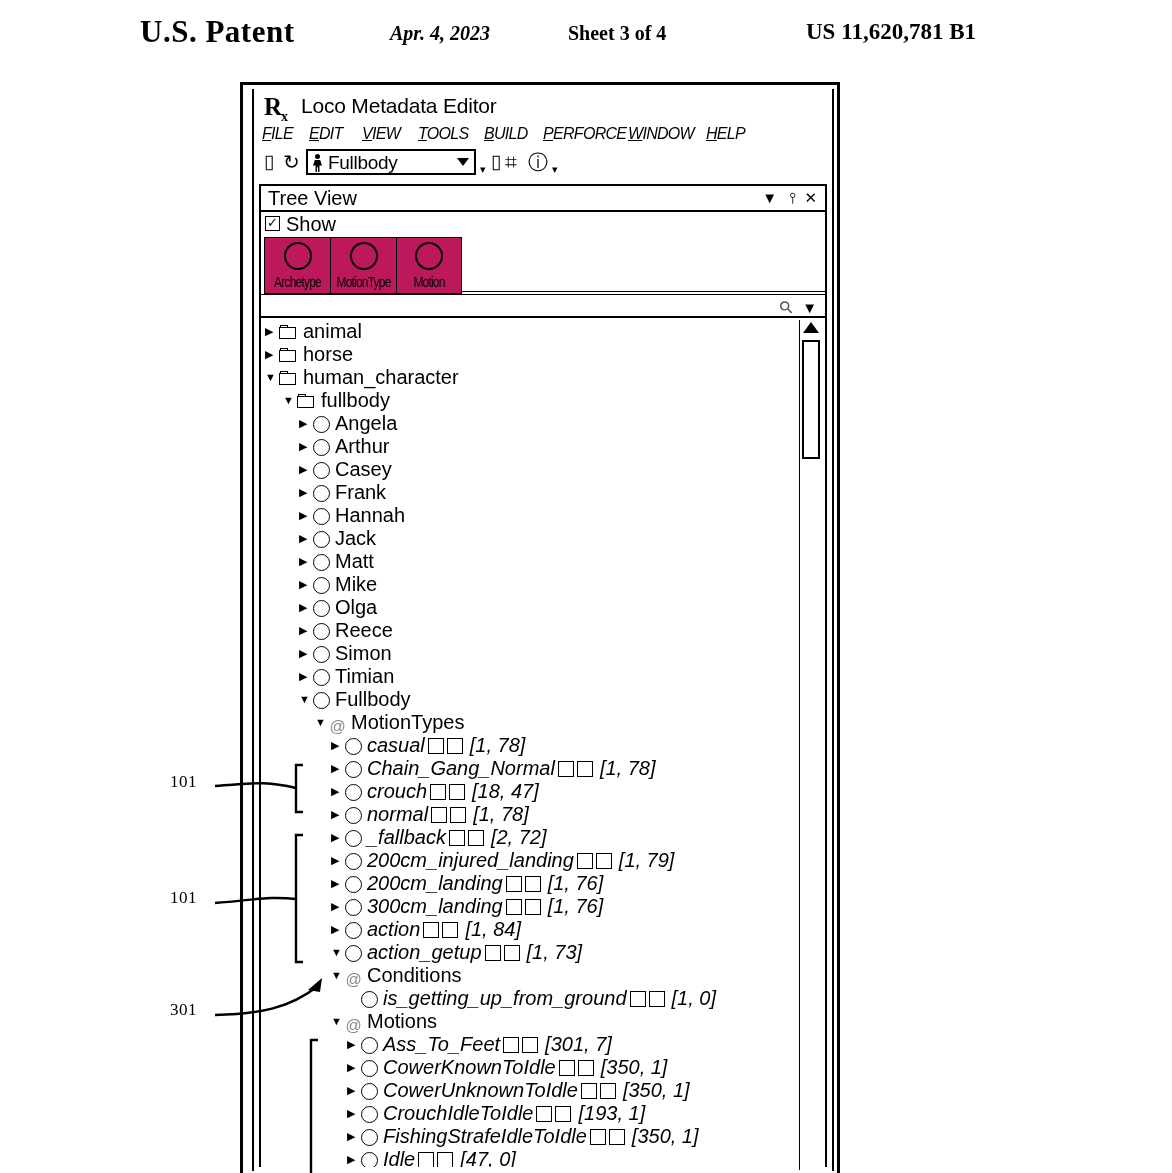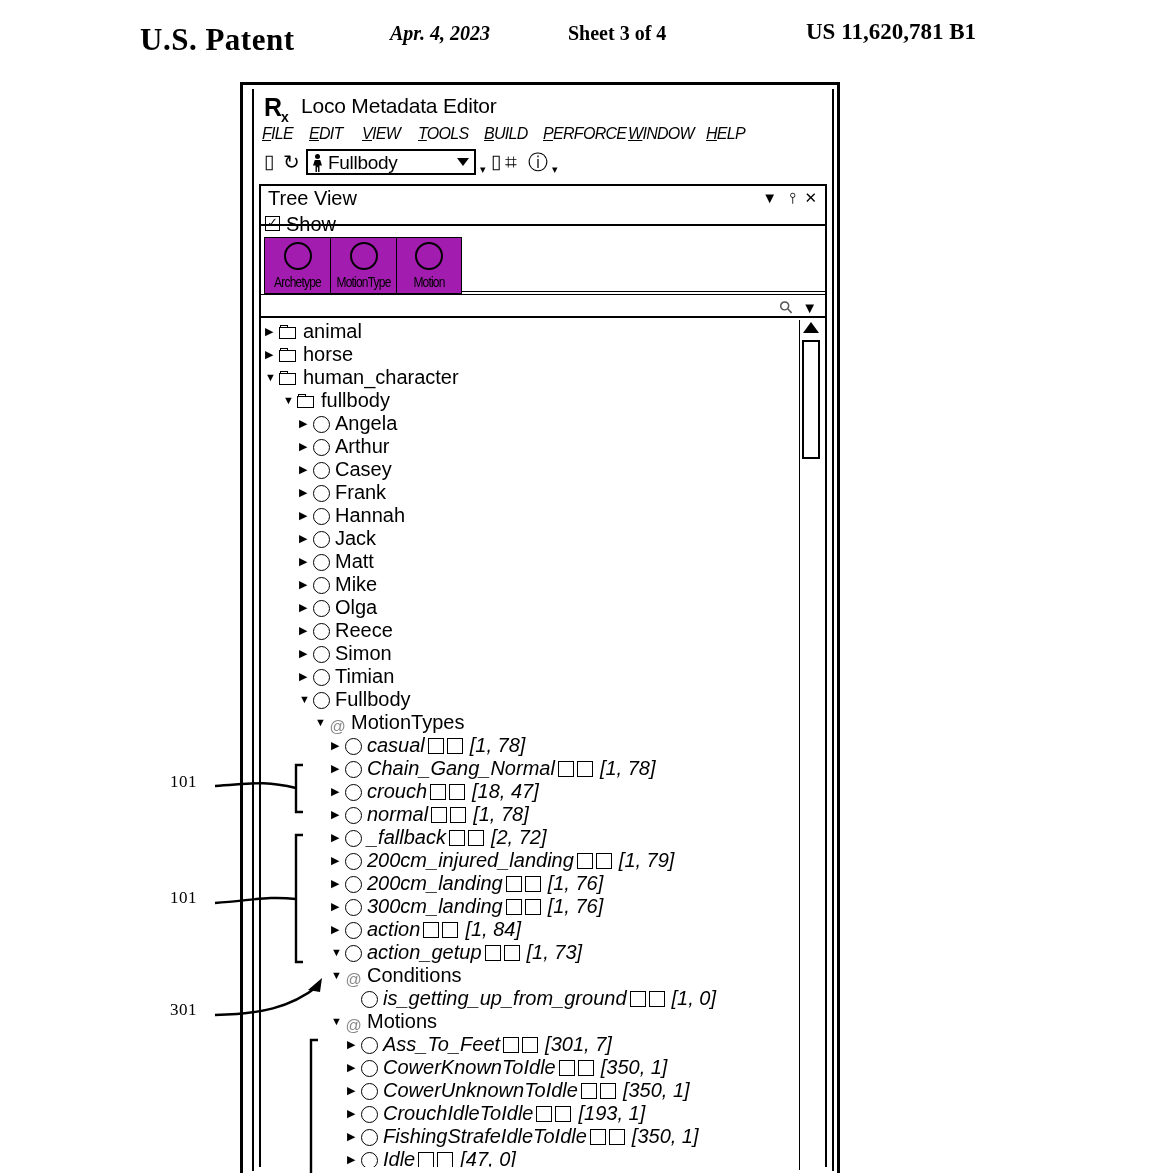--- a/index.html
+++ b/index.html
@@ -23,21 +23,21 @@
     left: 0;
     width: 1172px;
     height: 40px;
     font-family: "Liberation Serif", serif;
     font-weight: bold;
     color: #000;
   }
   #patent-header .ph-title {
     position: absolute;
     left: 140px;
-    top: 8px;
+    top: 0px;
     font-size: 31px;
     letter-spacing: 0.5px;
   }
   #patent-header .ph-date {
     position: absolute;
     left: 390px;
     top: 8px;
     font-size: 20px;
     font-style: italic;
   }
@@ -83,21 +83,21 @@
     position: absolute;
     left: 0;
     top: 0;
     width: 100%;
     height: 34px;
   }
   #app-logo {
     position: absolute;
     left: 10px;
     top: 4px;
-    font-family: Liberation Sans, sans-serif;
+    font-family: Liberation Serif, serif;
     font-weight: bold;
     font-size: 25px;
     letter-spacing: -1px;
   }
   #app-logo .sub {
     font-size: 14px;
     vertical-align: sub;
   }
   #app-title {
     position: absolute;
@@ -206,21 +206,21 @@
     height: 983px;
     border: 2px solid #000;
     border-bottom: none;
     box-sizing: border-box;
     background: #fff;
   }
   #panel-header {
     position: absolute;
     left: 0; top: 0;
     width: 100%;
-    height: 40px;
+    height: 26px;
     border-bottom: 2px solid #000;
     box-sizing: border-box;
   }
   #panel-title {
     position: absolute;
     left: 7px;
     top: 1px;
     font-size: 20px;
   }
   #panel-header .hdr-btn {
@@ -267,21 +267,21 @@
     height: 57px;
     display: flex;
   }
   .filter-btn {
     width: 66px;
     height: 57px;
     border: 1.7px solid #000;
     border-right: none;
     box-sizing: border-box;
     position: relative;
-    background: #a21caf;
+    background: #be185d;
   }
   .filter-btn:last-child { border-right: 1.7px solid #000; }
   .filter-btn .fb-circle {
     position: absolute;
     left: 50%;
     top: 4px;
     transform: translateX(-50%);
     width: 28px;
     height: 28px;
     border: 2px solid #000;

